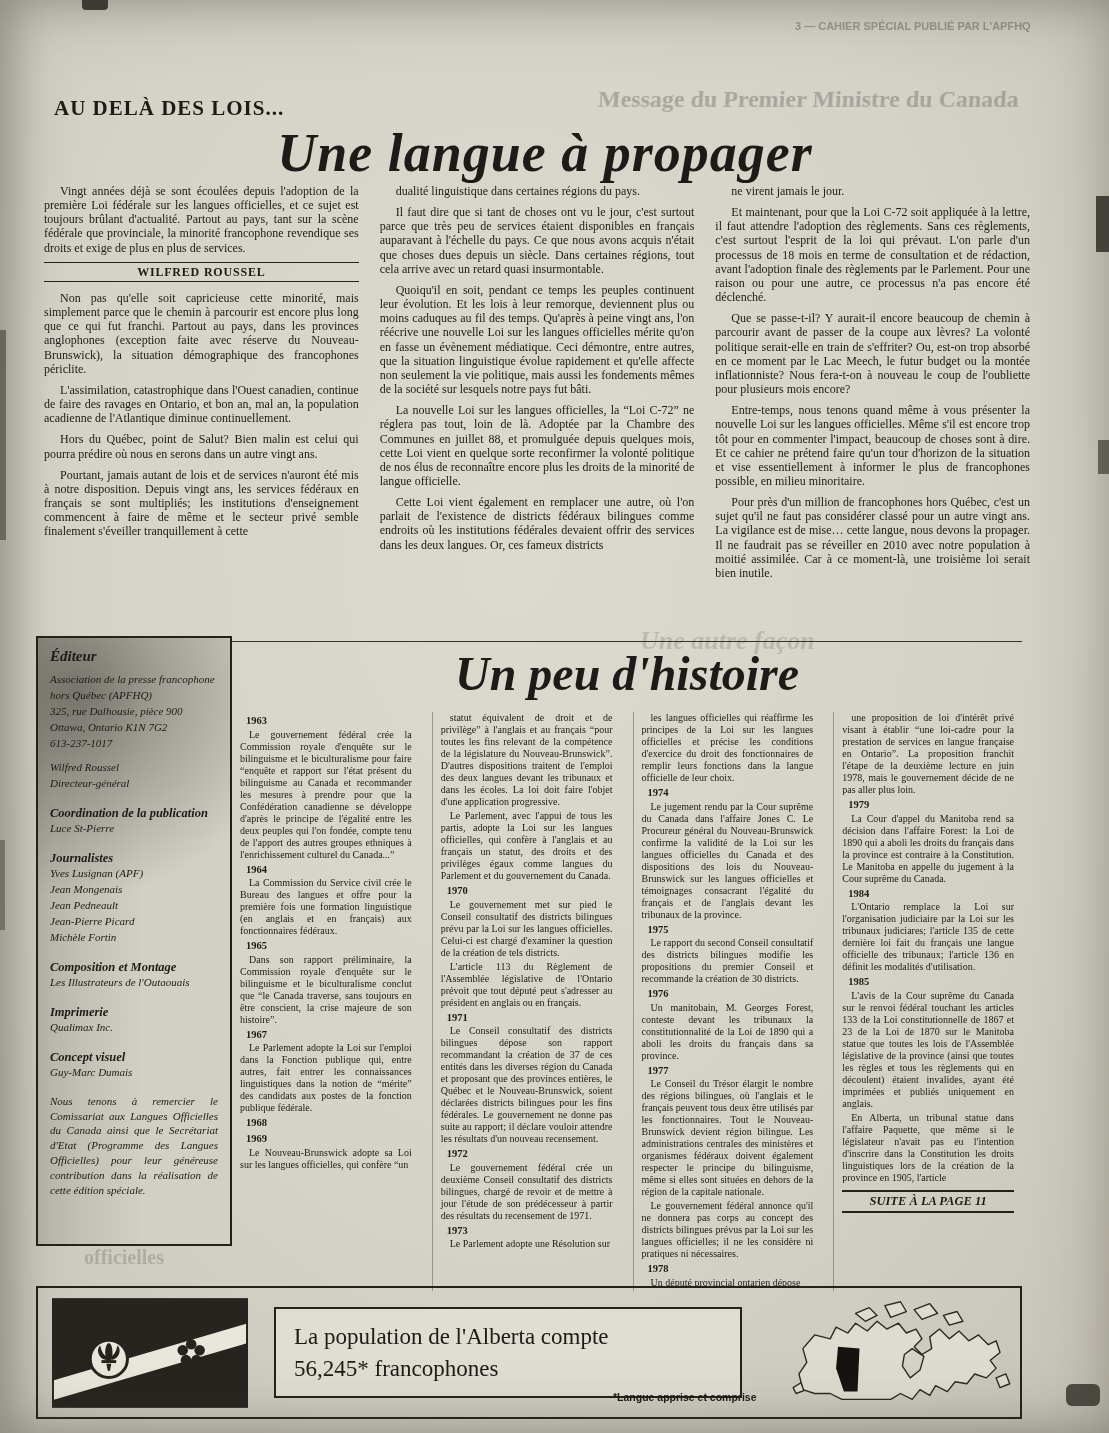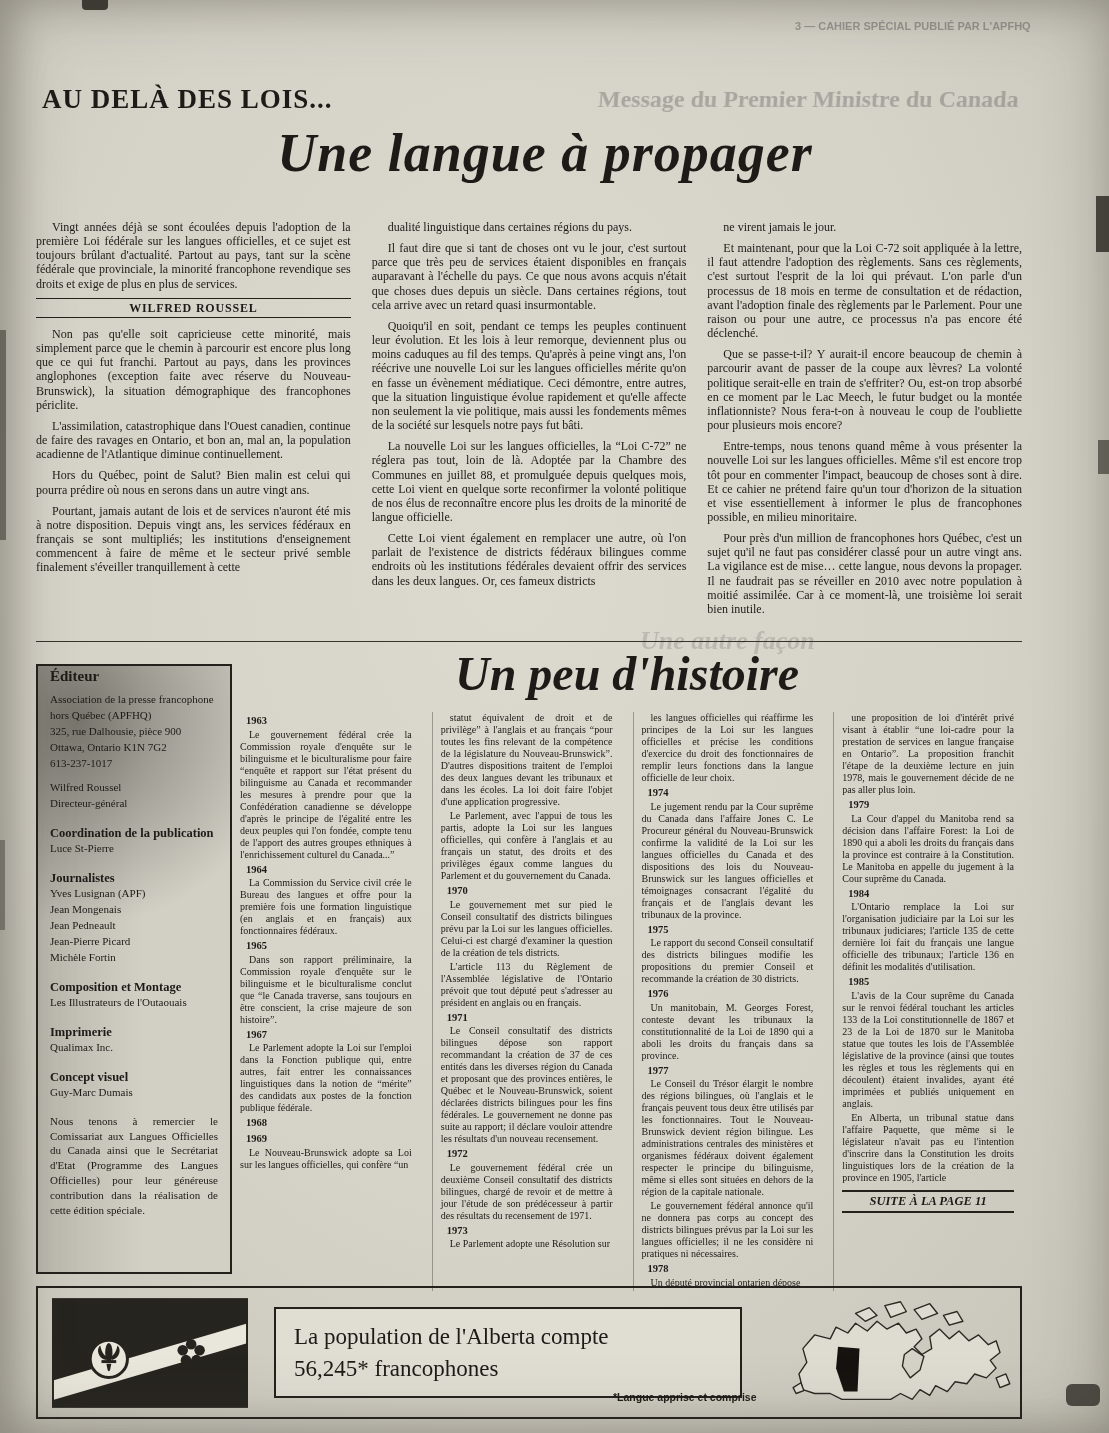--- a/index.html
+++ b/index.html
@@ -7,36 +7,36 @@
   .page{position:relative;width:1109px;height:1433px;margin:0 auto;overflow:hidden;color:#1d1b17;
         font-family:"Liberation Serif",serif;
         background:radial-gradient(ellipse at 46% 38%, #dcd9cf 0%, #d5d2c8 55%, #c6c3b8 100%);}
   .page::after{content:"";position:absolute;inset:0;pointer-events:none;
         box-shadow:inset 0 0 70px rgba(75,70,58,.35), inset 14px 0 34px rgba(60,55,45,.22);}
 
   .masthead{position:absolute;top:47px;left:36px;width:986px;display:flex;justify-content:space-between;align-items:center;
         border-top:1.5px solid #23211c;border-bottom:3px solid #23211c;padding:3px 2px;
         font-family:"Liberation Sans",sans-serif;font-weight:bold;font-size:13px;letter-spacing:.4px;}
 
-  .kicker{position:absolute;top:80px;left:38px;font-size:27px;font-weight:bold;letter-spacing:1px;margin:4px;}
+  .kicker{position:absolute;top:80px;left:38px;font-size:21px;font-weight:bold;letter-spacing:1px;margin:16px;}
   .main-title{position:absolute;top:106px;left:36px;width:986px;text-align:center;
         font-size:54px;font-style:italic;font-weight:bold;letter-spacing:1px;margin:16px;}
 
-  .editorial{position:absolute;top:184px;left:36px;width:986px;display:flex;gap:21px;margin-top:36px;}
+  .editorial{position:absolute;top:184px;left:44px;width:986px;display:flex;gap:21px;}
   .ed-col{flex:1;font-size:12px;line-height:1.18;text-align:justify;hyphens:auto;}
   .ed-p{margin:0 0 7px 0;text-indent:16px;}
   .byline{border-top:1.3px solid #23211c;border-bottom:1.3px solid #23211c;text-align:center;
         font-weight:bold;font-size:12px;letter-spacing:.8px;padding:2px 0;margin:4px 0 9px;}
 
   .rule-mid{position:absolute;top:641px;left:36px;width:986px;border-top:1.5px solid #35332c;}
 
-  .sidebar{position:absolute;top:664px;left:36px;width:196px;height:610px;border:2px solid #23211c;
-        padding:0 12px;font-size:11px;line-height:1.45;
+  .sidebar{position:absolute;top:636px;left:36px;width:196px;height:610px;border:2px solid #23211c;
+        padding:8px 12px;font-size:11px;line-height:1.45;
         background:radial-gradient(circle at 22% 9%, rgba(45,42,36,.5), rgba(45,42,36,0) 36%),
-                   linear-gradient(to right, rgba(70,66,58,.18), rgba(70,66,58,0) 55%), #d2cfc5;}
+                   linear-gradient(to right, rgba(70,66,58,.18), rgba(70,66,58,0) 55%), #d2cfc5;font-style:italic;}
   .sb-title{font-size:15px;font-weight:bold;margin-bottom:4px;}
   .sb-h{font-size:12.5px;font-weight:bold;margin-top:14px;line-height:1.2;}
   .sb-sp{height:9px;}
   .sb-p{margin-top:13px;text-align:justify;line-height:1.35;hyphens:auto;}
 
   .h-title{position:absolute;top:646px;left:232px;width:790px;text-align:center;
         font-size:48px;font-style:italic;font-weight:bold;margin:0;}
   .history{position:absolute;top:712px;left:232px;width:790px;display:flex;gap:12px;}
   .h-col{flex:1;padding:0 8px;font-size:10px;line-height:1.2;text-align:justify;hyphens:auto;}
   .h-col + .h-col{border-left:1px solid rgba(60,56,48,.4);}

